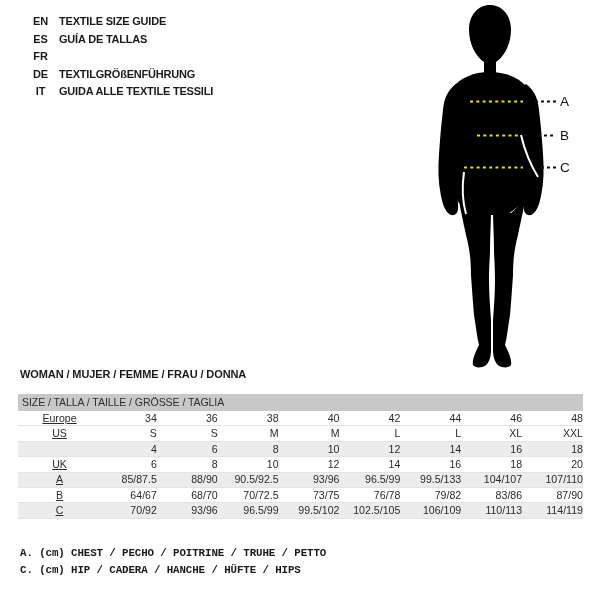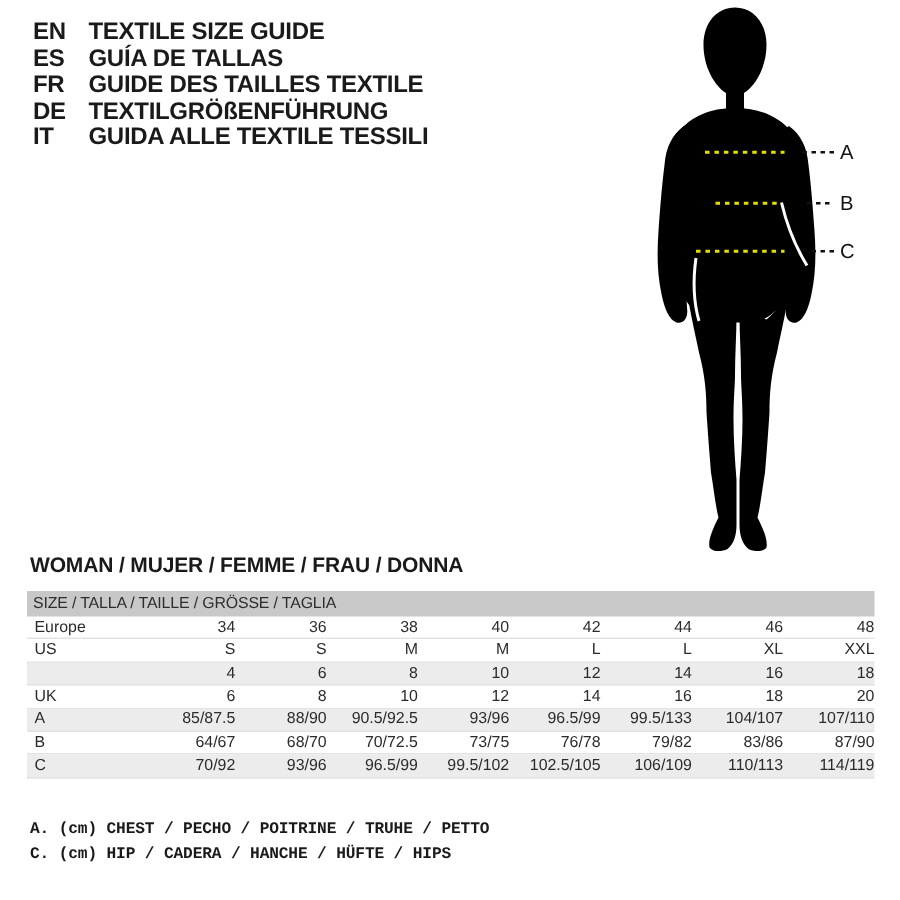--- a/index.html
+++ b/index.html
@@ -3,40 +3,40 @@
 <meta charset="utf-8">
 <style>
   html,body{margin:0;padding:0;}
   body{width:600px;height:600px;background:#ffffff;position:relative;overflow:hidden;
        font-family:"Liberation Sans", sans-serif;color:#1a1a1a;}
   .stage{position:absolute;inset:0;width:600px;height:600px;}
 
   
   .lang-block{position:absolute;left:22px;top:13px;}
   .lang-row{display:flex;height:17.5px;line-height:17.5px;
-            font-weight:bold;font-size:16px;letter-spacing:-0.2px;white-space:nowrap;}
+            font-weight:bold;font-size:11px;letter-spacing:-0.2px;white-space:nowrap;text-align:center;}
   .lang-code{width:37px;}
 
   
   .figure-svg{position:absolute;left:0;top:0;width:600px;height:600px;pointer-events:none;}
 
   
   .marker-label{position:absolute;left:560px;width:20px;font-size:13.5px;line-height:15px;color:#141414;}
   .marker-a{top:94px;}
   .marker-b{top:128px;}
   .marker-c{top:160px;}
 
   
-  .table-title{position:absolute;left:20px;top:368px;font-weight:bold;font-size:14px;letter-spacing:-0.1px;white-space:nowrap;}
+  .table-title{position:absolute;left:20px;top:368px;font-weight:bold;font-size:11px;letter-spacing:-0.1px;white-space:nowrap;}
   .size-table{position:absolute;left:18px;top:394px;width:565px;font-size:10.6px;color:#2b2b2b;}
   .table-header{height:17px;line-height:17px;padding-left:4px;letter-spacing:-0.1px;
                 color:#2e2e2e;}
   .t-row{display:flex;height:15.4px;line-height:14.8px;box-sizing:border-box;
          border-bottom:1px solid #e3e3e3;align-items:center;}
-  .t-label{width:78px;padding-left:5px;box-sizing:border-box;text-align:left;}
+  .t-label{width:78px;padding-left:5px;box-sizing:border-box;text-align:center;text-decoration:underline;}
   .t-cell{width:60.9px;text-align:right;white-space:nowrap;}
 
   
   .legend-block{position:absolute;left:20px;top:545px;font-weight:bold;font-size:10.8px;
                 line-height:17.4px;letter-spacing:-0.1px;white-space:nowrap;font-family:Liberation Mono, monospace;}
 </style>
 </head>
 <body>
 
 <div class="stage">
@@ -45,21 +45,20 @@
     <div class="lang-row">
       <span class="lang-code">EN</span>
       <span class="lang-label">TEXTILE SIZE GUIDE</span>
     </div>
     <div class="lang-row">
       <span class="lang-code">ES</span>
       <span class="lang-label">GUÍA DE TALLAS</span>
     </div>
     <div class="lang-row">
       <span class="lang-code">FR</span>
-      <span class="lang-label">GUIDE DES TAILLES TEXTILE</span>
     </div>
     <div class="lang-row">
       <span class="lang-code">DE</span>
       <span class="lang-label">TEXTILGRÖßENFÜHRUNG</span>
     </div>
     <div class="lang-row">
       <span class="lang-code">IT</span>
       <span class="lang-label">GUIDA ALLE TEXTILE TESSILI</span>
     </div>
   </div>

